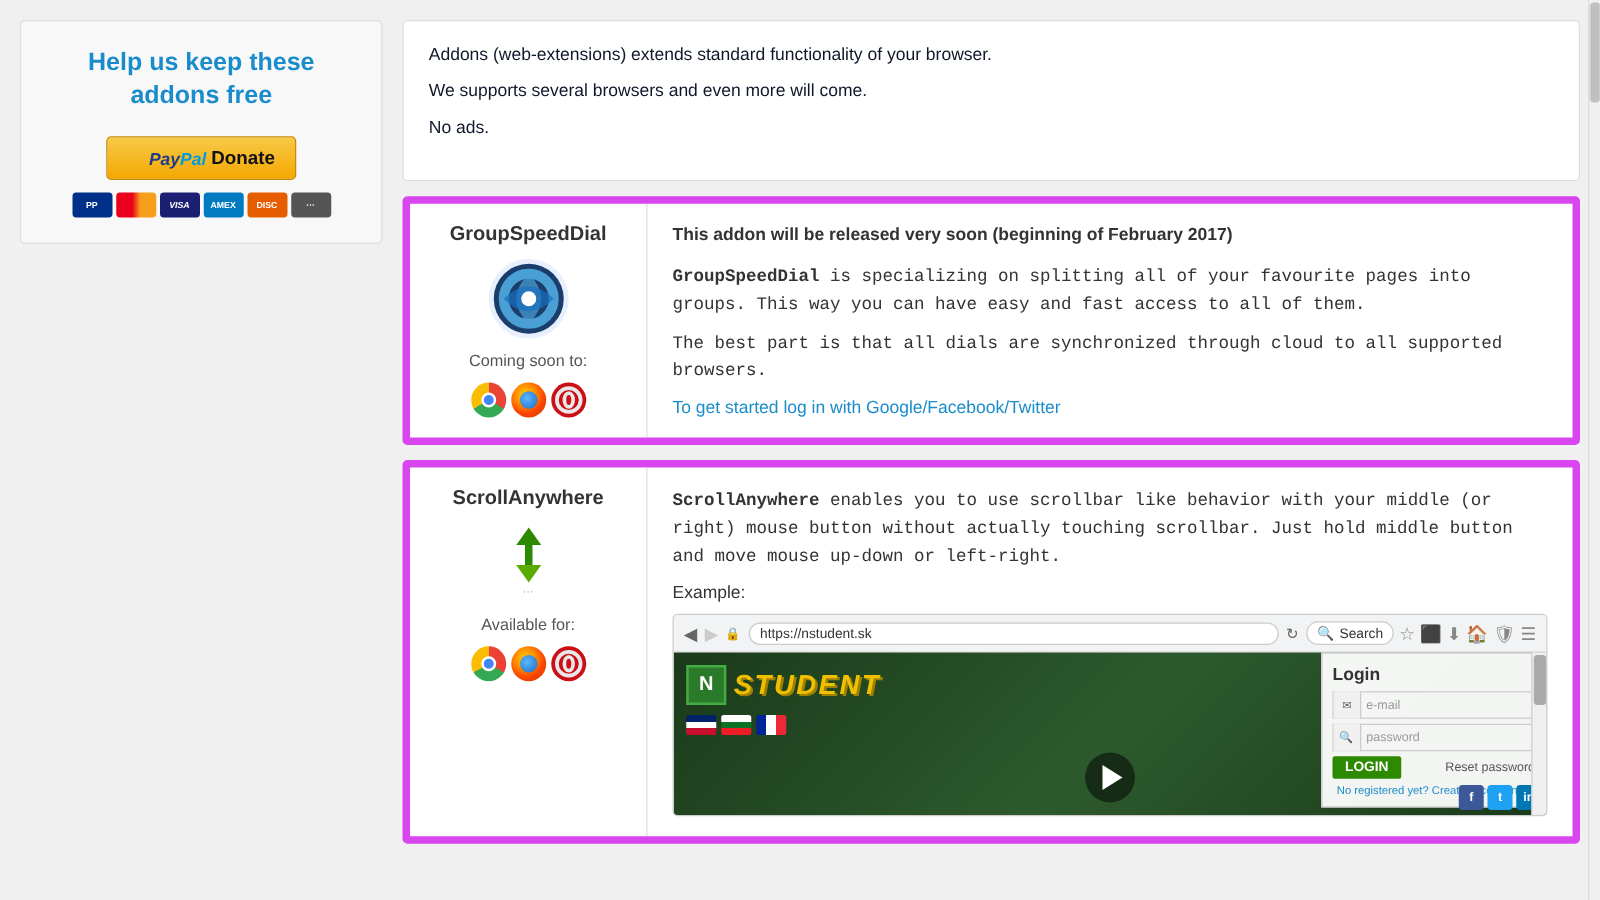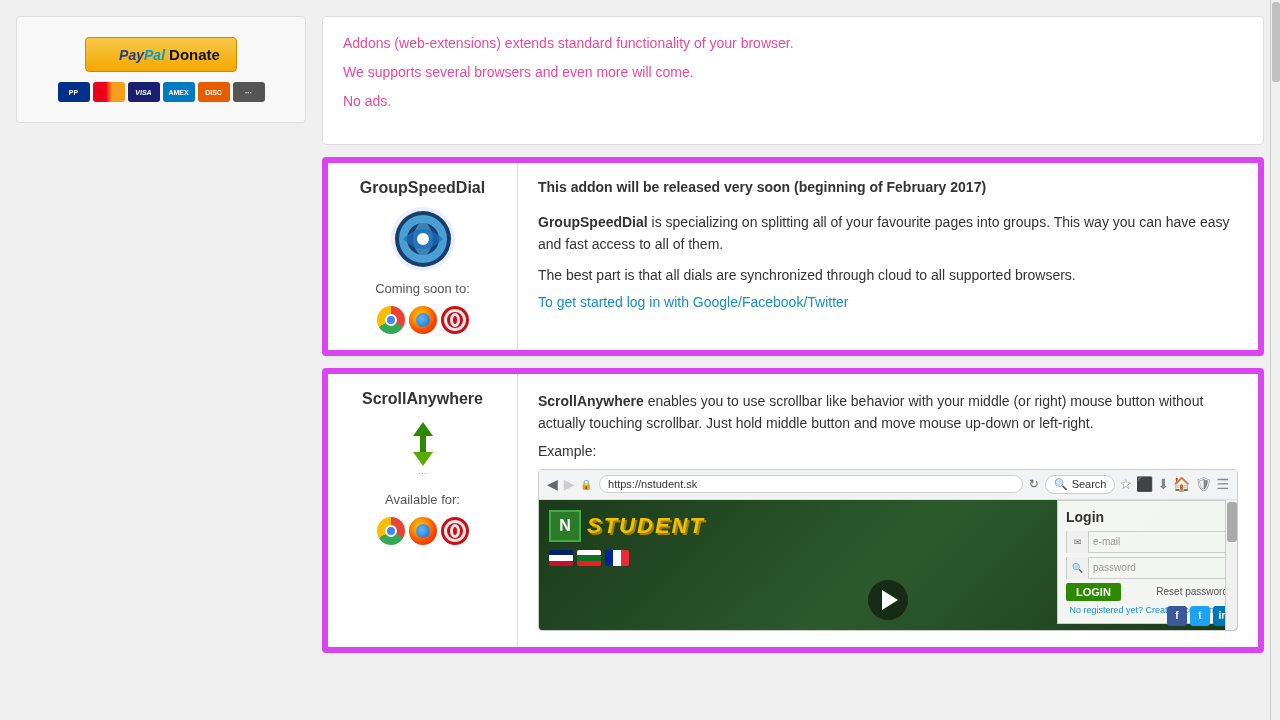--- a/index.html
+++ b/index.html
@@ -85,21 +85,21 @@
     
     .info-box {
       background: white;
       border: 1px solid #ddd;
       border-radius: 4px;
       padding: 16px 20px;
     }
     .info-box p {
       margin-bottom: 8px;
       line-height: 1.5;
-      color: #ec4899;
+      color: #0f172a;
     }
     .info-box p:last-child { margin-bottom: 16px; }
 
     
     .addon-row {
       display: flex;
       gap: 0;
       border: 6px solid #d946ef;
       border-radius: 4px;
       overflow: hidden;
@@ -148,20 +148,21 @@
     .release-notice {
       font-weight: bold;
       font-size: 14px;
       color: #333;
     }
     .addon-desc {
       font-size: 14px;
       line-height: 1.6;
       color: #333;
       margin-bottom: 8px;
+      font-family: Liberation Mono, monospace;
     }
     .addon-link {
       color: #1a8ccc;
       text-decoration: none;
       cursor: pointer;
       font-size: 14px;
     }
 
     
     .screenshot-preview {
@@ -386,20 +387,21 @@
       margin: 2px auto;
     }
   </style>
 </head>
 <body>
 
 <div class="page-wrapper">
 
   <div class="sidebar">
     <div class="donate-box">
+      <div class="donate-title">Help us keep these addons free</div>
       <div style="display:inline-block; cursor:pointer;">
         <div class="paypal-button">
           <div class="paypal-button-inner">
             <span style="font-size:14px; font-style:italic; font-weight:bold;">
               <span style="color:#1f3d8a;margin-left:17px;">Pay</span><span style="color:#009cde;">Pal</span>
             </span>
             <span class="donate-word">Donate</span>
           </div>
         </div>
         <div class="card-icons">

